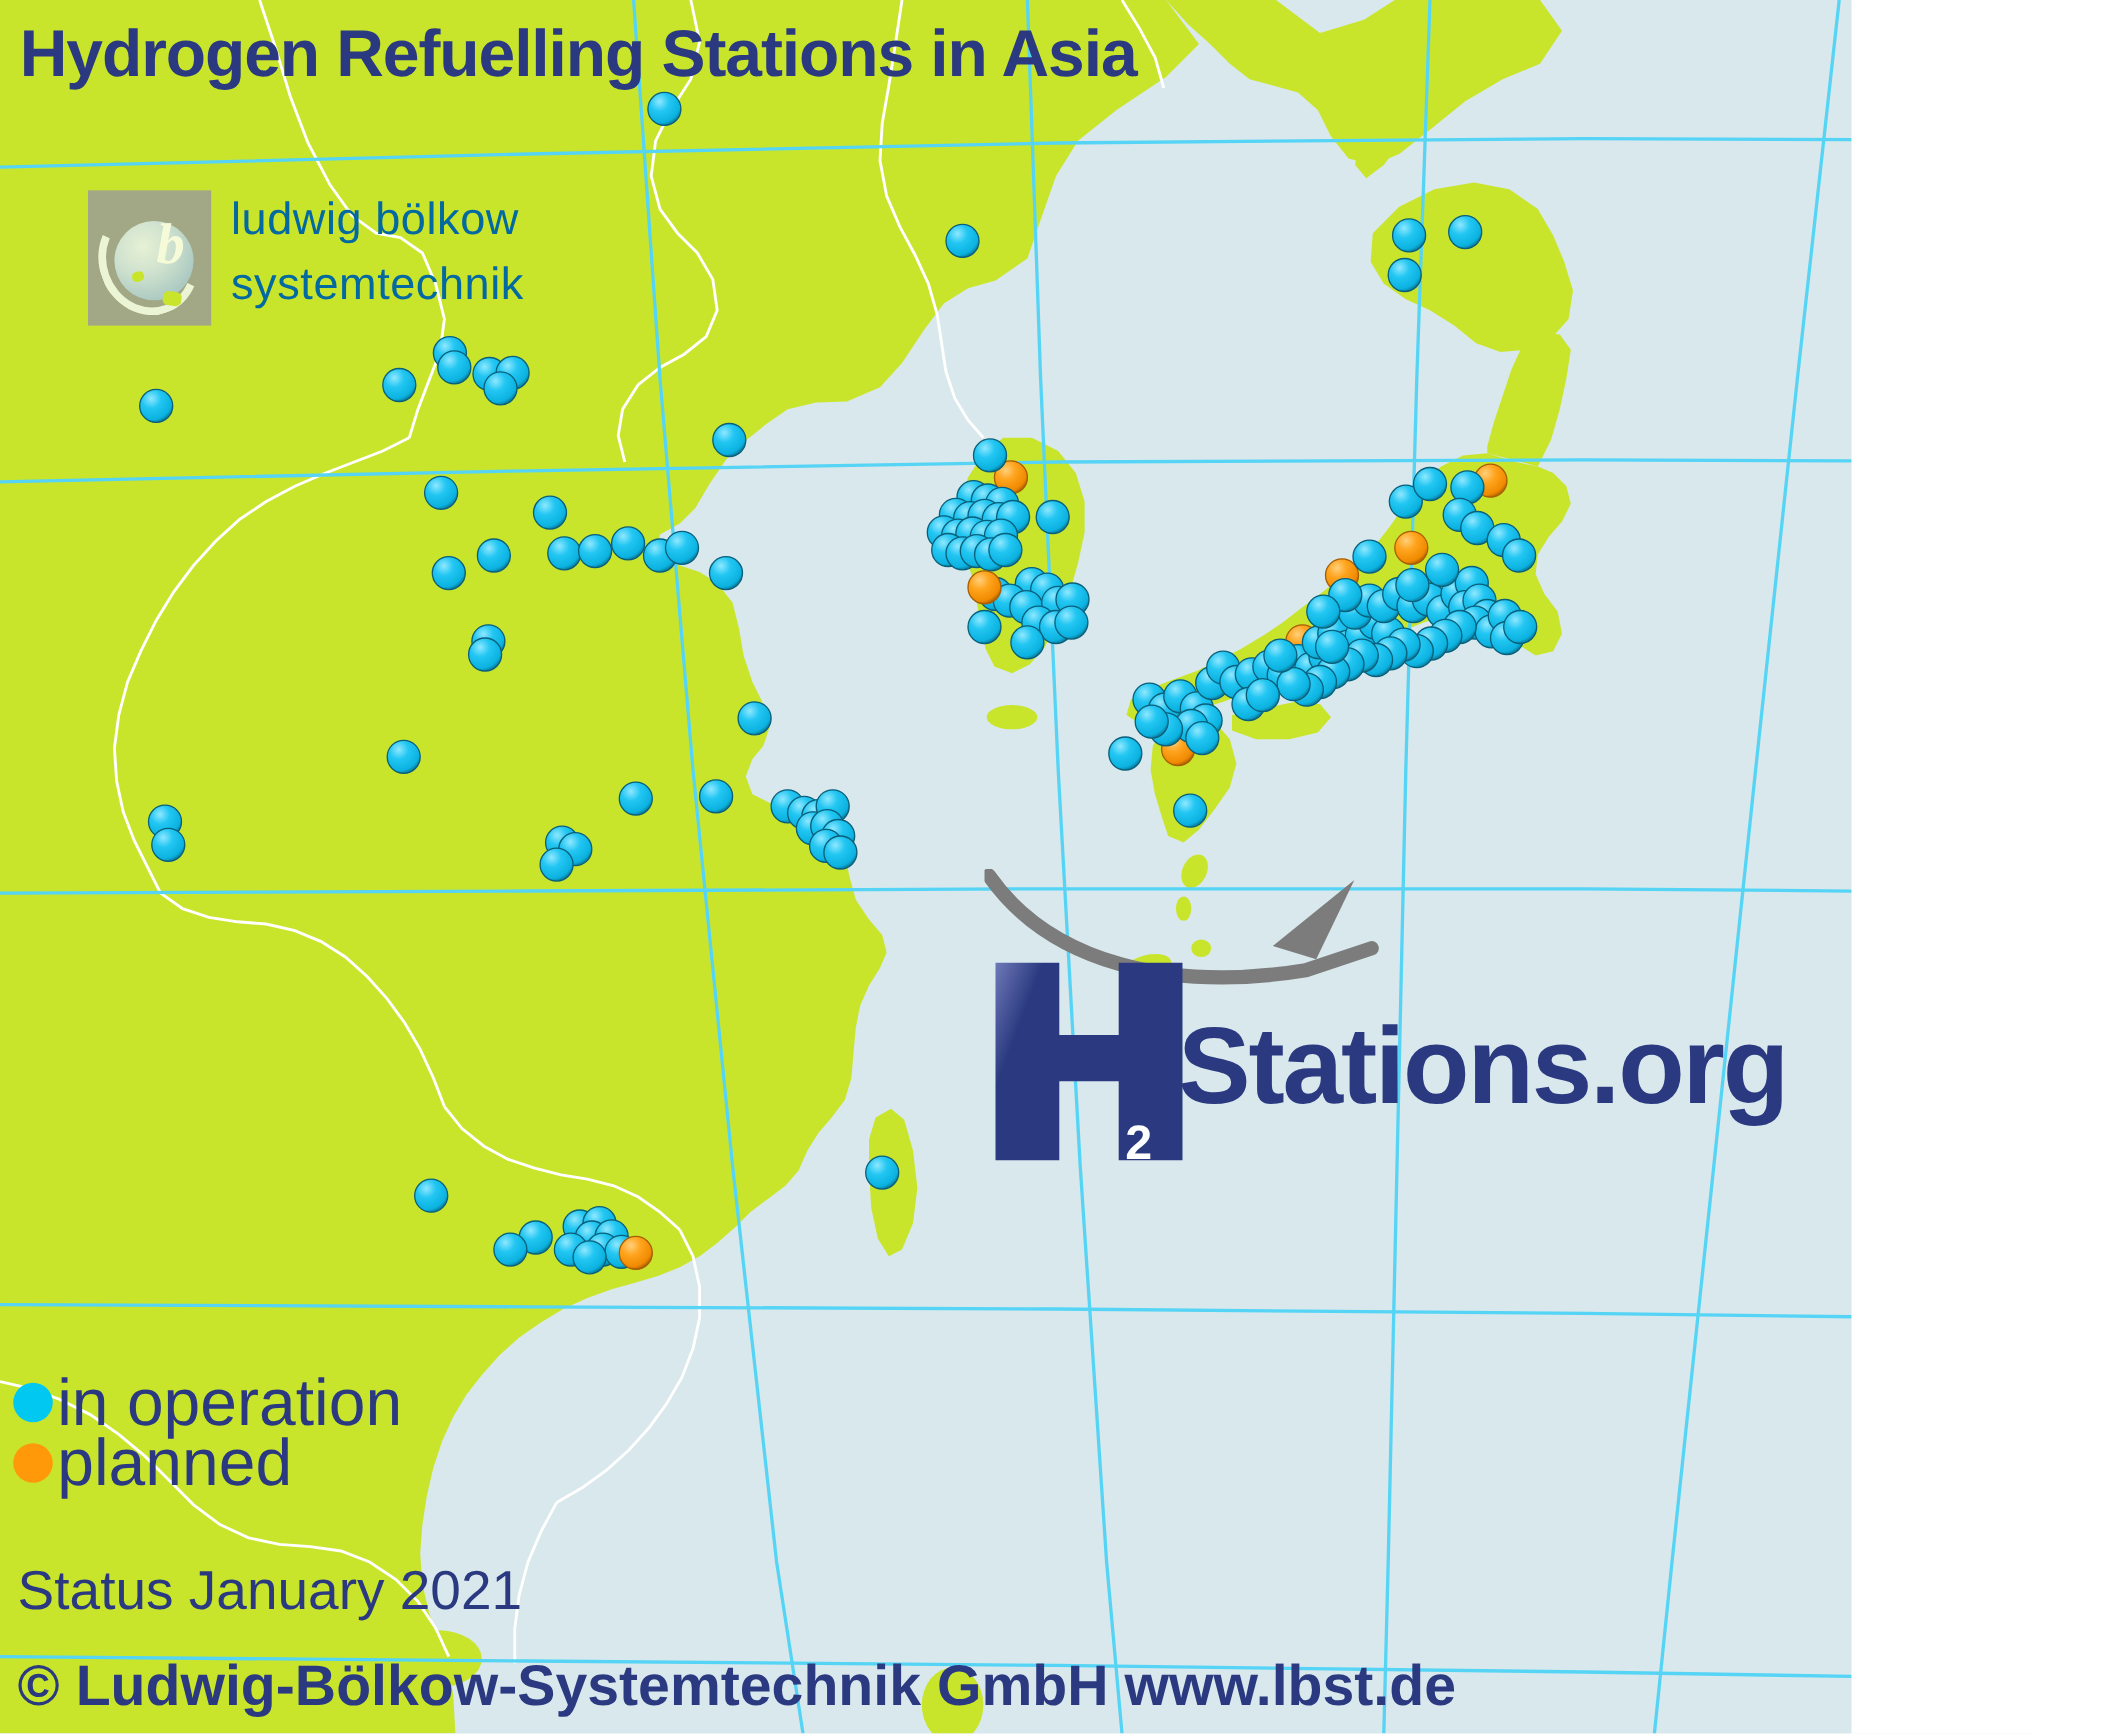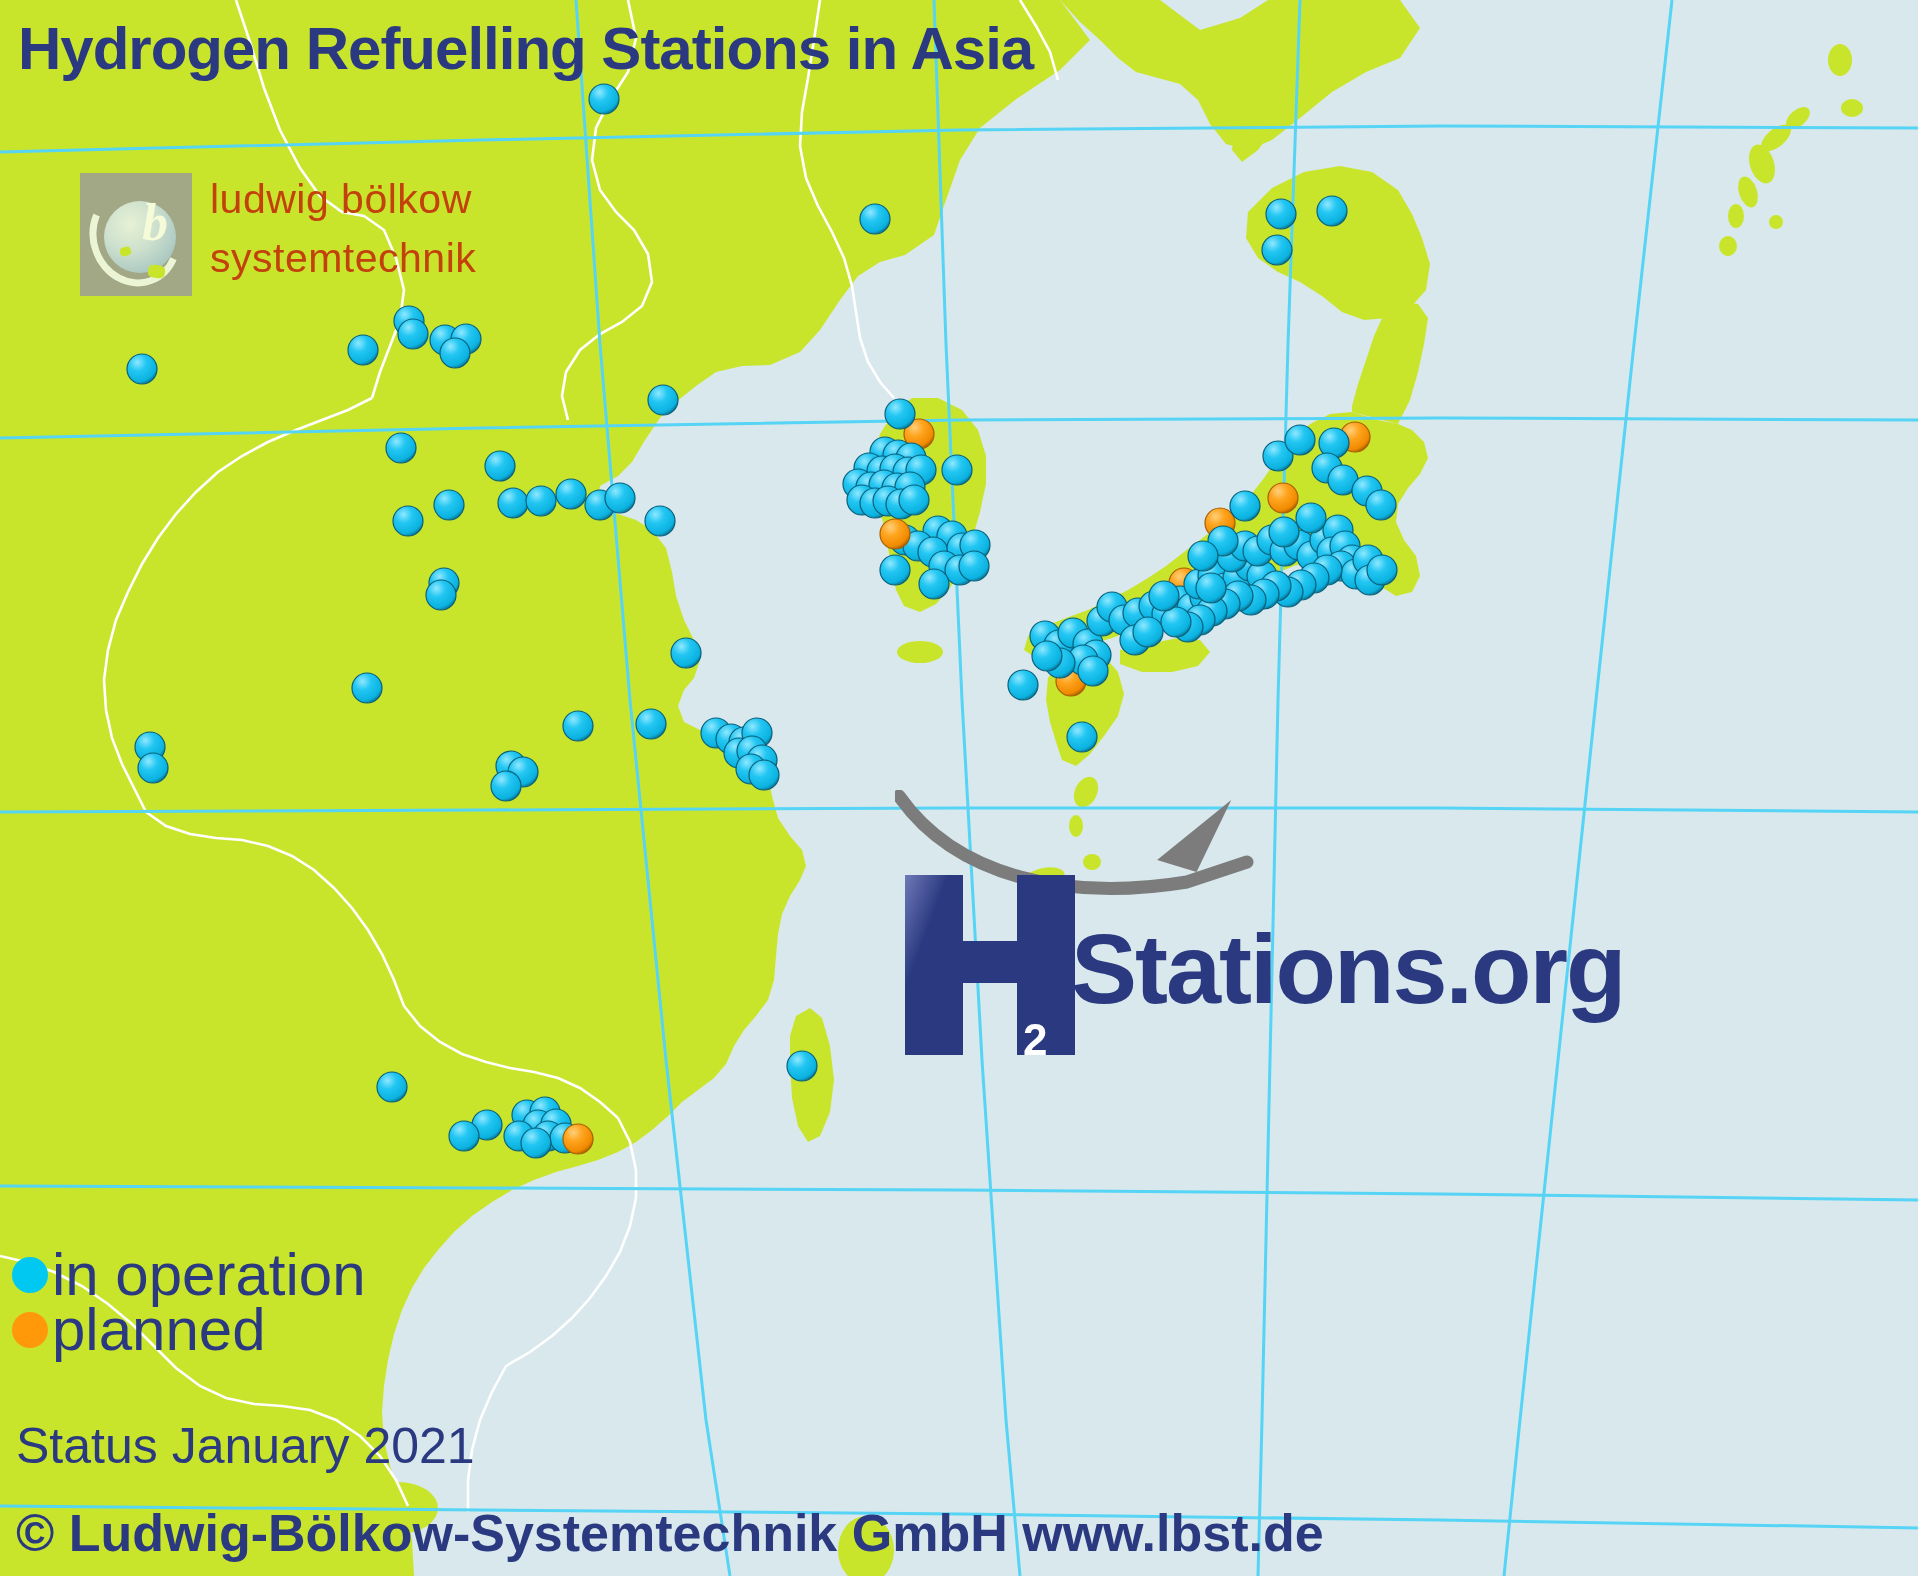--- a/index.html
+++ b/index.html
@@ -1,18 +1,18 @@
 <!DOCTYPE html>
 <html><head>
 <meta charset="utf-8">
 <style>
   html,body{margin:0;padding:0;background:#ffffff;}
   #page{
     position:relative;
-    width:1918px;height:1576px;
+    width:1683px;height:1576px;
     overflow:hidden;
     background:#d8e8ec;
     font-family:"Liberation Sans", sans-serif;
   }
   #mapsvg{position:absolute;left:0;top:0;width:1921px;height:1576px;}
 
   
   #title{
     position:absolute;left:18px;top:14px;
     font-size:60px;font-weight:bold;
@@ -42,21 +42,21 @@
   #lbst-b{
     position:absolute;left:62px;top:20px;
     font-family:"Liberation Serif", serif;
     font-style:italic;font-weight:bold;font-size:52px;color:#ffffff;
     text-shadow:0 0 1px #c8d8ea;
   }
   #lbst-dot1{position:absolute;left:40px;top:74px;width:11px;height:9px;background:#c9e52b;border-radius:40%;transform:rotate(-18deg);}
   #lbst-dot2{position:absolute;left:68px;top:92px;width:17px;height:13px;background:#c9e52b;border-radius:35%;transform:rotate(8deg);}
   .lbst-word{
     position:absolute;left:130px;
-    font-size:41px;color:#c2410c;
+    font-size:41px;color:#0369a1;
     font-family:"Liberation Sans", sans-serif;
     letter-spacing:.5px;
     white-space:nowrap;
   }
   #lbst-w1{top:3px;}
   #lbst-w2{top:62px;}
 
   
   #legend{position:absolute;left:12px;top:1247px;width:430px;}
   .legend-row{display:flex;align-items:center;height:55px;}

